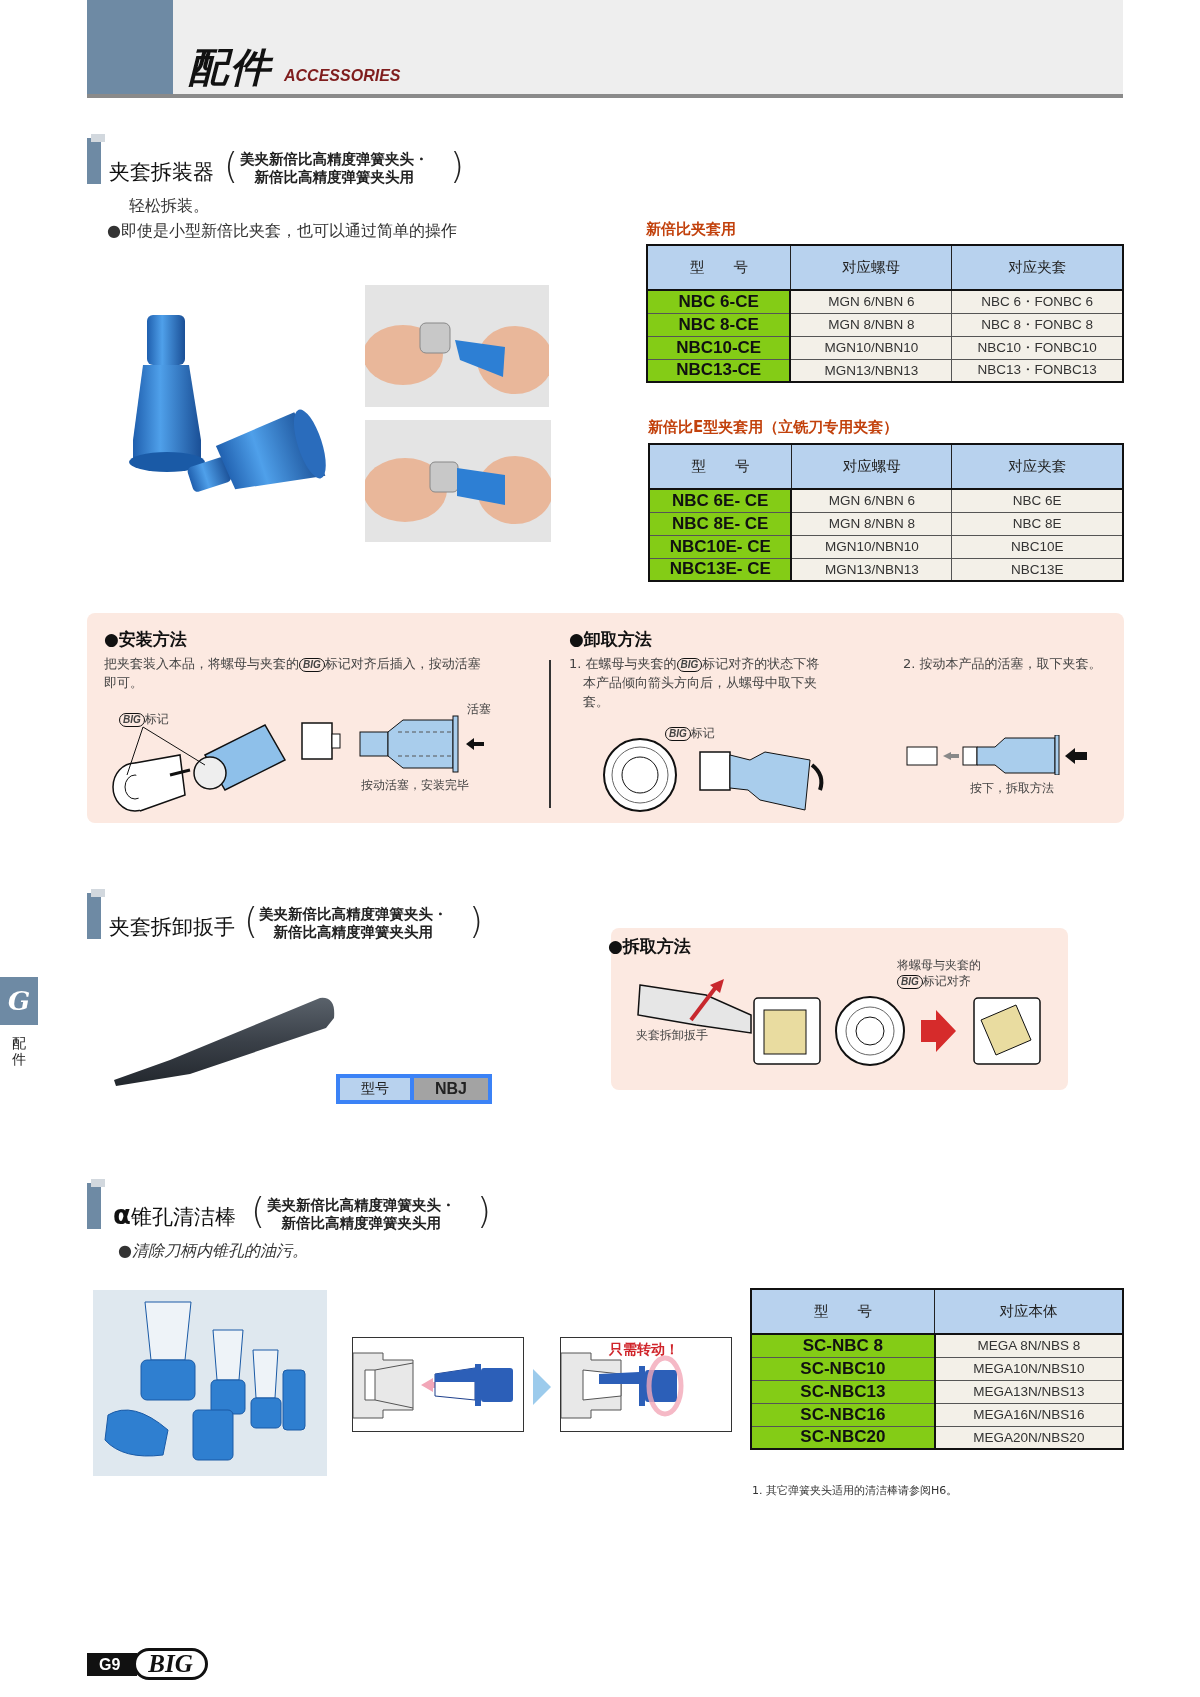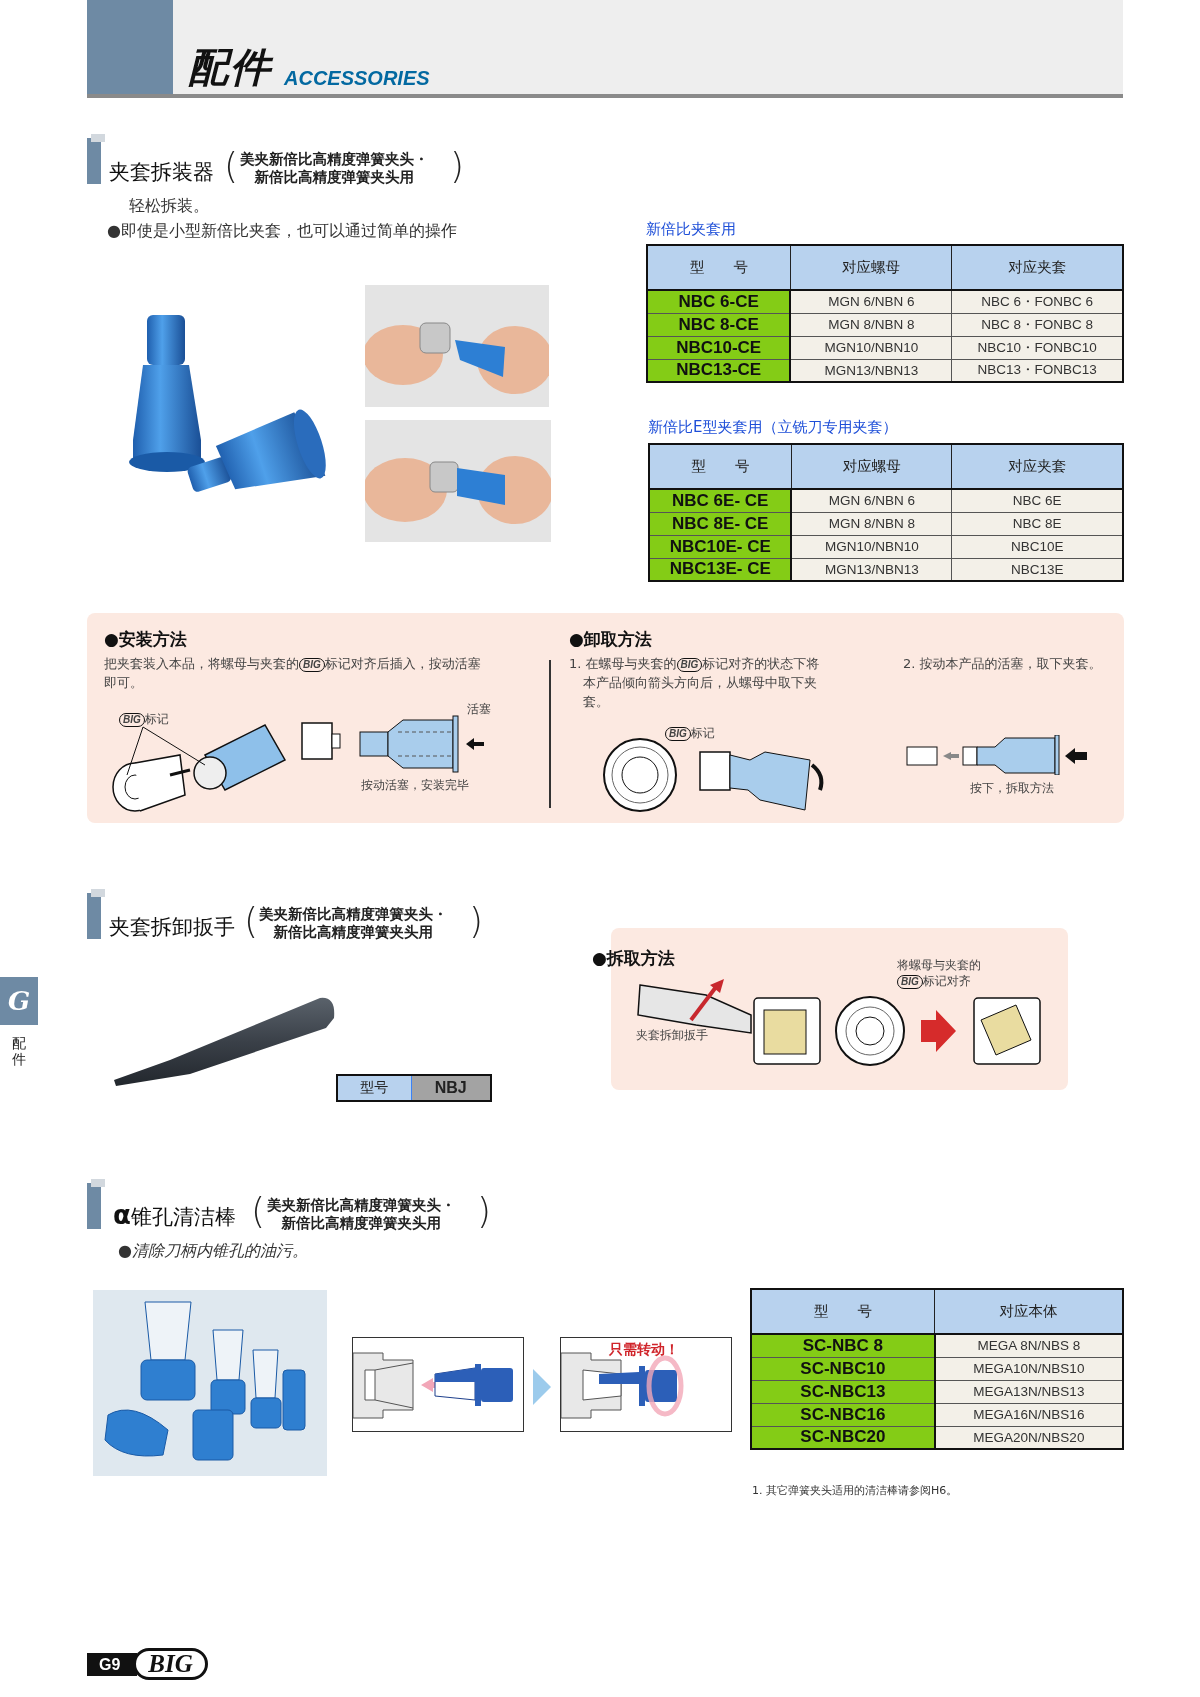--- a/index.html
+++ b/index.html
@@ -5,37 +5,37 @@
   * { box-sizing: border-box; margin: 0; padding: 0; }
   body { width: 1200px; height: 1697px; background: #ffffff; position: relative; overflow: hidden;
          font-family: "DejaVu Sans", "Liberation Sans", sans-serif; color: #222; }
   .abs { position: absolute; }
 
   
   .hdr-bg { left: 87px; top: 0; width: 1036px; height: 96px; background: #eeeeee; }
   .hdr-blue { left: 87px; top: 0; width: 86px; height: 96px; background: #6e8aa4; }
   .hdr-line { left: 87px; top: 94px; width: 1036px; height: 4px; background: #8a8a8a; }
   .hdr-title { left: 188px; top: 40px; font-size: 40px; font-weight: bold; font-style: italic; color: #111; letter-spacing: 2px; }
-  .hdr-sub { left: 284px; top: 67px; font-family: "Liberation Sans", sans-serif; font-size: 20px; font-weight: bold; font-style: italic; color: #0369a1; }
+  .hdr-sub { left: 284px; top: 67px; font-family: "Liberation Sans", sans-serif; font-size: 16px; font-weight: bold; font-style: italic; color: #7f1d1d; }
 
   
   .sec-bar { width: 14px; height: 46px; background: #6e8aa4; }
   .sec-bar::before { content: ""; position: absolute; left: 4px; top: -4px; width: 14px; height: 8px; background: #d2d8de; }
   .sec-title { font-size: 21px; color: #111; white-space: nowrap; }
   .paren { font-size: 36px; color: #222; font-weight: 300; line-height: 1; }
   .sec-sub { font-size: 14.5px; font-weight: bold; color: #222; line-height: 18px; text-align: center; white-space: nowrap; }
   .bullet-text { font-size: 16px; color: #333; line-height: 25px; }
 
   
   table.spec { border-collapse: collapse; border: 2.5px solid #111; font-family: "Liberation Sans", sans-serif; }
   table.spec th { background: #b8d2ee; font-weight: normal; font-size: 14.5px; color: #222; border: 1px solid #222; border-bottom: 2.5px solid #111; height: 45px; font-family: "DejaVu Sans", sans-serif; }
   table.spec td { border: 1px solid #555; height: 23px; text-align: center; font-size: 13.5px; color: #333; }
   table.spec td.model { background: #84cc16; font-weight: bold; font-size: 17px; color: #111; border-right: 2px solid #111; }
   table.spec td.val { background: #f3f0e8; }
-  .tbl-caption { font-size: 15px; color: #1d4ed8; }
+  .tbl-caption { font-size: 15px; color: #c2410c; font-weight: bold; }
 
   
   .panel { background: #fce9e1; border-radius: 8px; }
   .panel-h { font-size: 17px; font-weight: bold; color: #111; }
   .panel-t { font-size: 13px; color: #444; line-height: 19px; }
   .small-cap { font-size: 12px; color: #444; }
   .big-badge { display: inline-block; border: 1.5px solid #111; border-radius: 10px; font-family: "Liberation Sans", sans-serif; font-style: italic; font-weight: bold; font-size: 10px; padding: 0 3px; line-height: 12px; vertical-align: middle; }
 
   
   .photo { background: #f0f0f0; overflow: hidden; }
@@ -43,21 +43,21 @@
   
   .side-g { left: 0; top: 977px; width: 38px; height: 48px; background: #6e8aa4; color: #fff; font-family: "DejaVu Serif", serif; font-style: italic; font-weight: bold; font-size: 26px; text-align: center; line-height: 48px; }
   .side-txt { left: 11px; top: 1035px; width: 16px; font-size: 14px; color: #222; line-height: 16px; text-align: center; }
 
   
   .foot-g9 { left: 87px; top: 1653px; width: 50px; height: 23px; background: #111; color: #fff; font-family: "Liberation Sans", sans-serif; font-weight: bold; font-size: 16px; line-height: 23px; padding-left: 12px; }
   .foot-big { left: 133px; top: 1648px; height: 32px; width: 75px; border: 3px solid #111; border-radius: 16px; background: #fff; font-family: "Liberation Serif", serif; font-style: italic; font-weight: bold; font-size: 25px; text-align: center; line-height: 26px; color: #111; }
 
   
   .nbj { border-collapse: collapse; border: 2.5px solid #111; }
-  .nbj td { height: 26px; text-align: center; border: 1px solid #3b82f6; }
+  .nbj td { height: 26px; text-align: center; border: 4px solid #3b82f6; }
 </style>
 </head>
 <body>
 
 <div class="abs hdr-bg"></div>
 <div class="abs hdr-blue"></div>
 <div class="abs hdr-line"></div>
 <div class="abs hdr-title">配件</div>
 <div class="abs hdr-sub">ACCESSORIES</div>
 
@@ -289,21 +289,21 @@
 <table class="abs nbj" style="left:336px;top:1074px;width:156px;">
   <tbody>
       <tr>
     <td style="background:#b8d2ee;width:74px;font-size:14px;">型号</td>
     <td style="background:#a3a3a3;font-family:'Liberation Sans',sans-serif;font-weight:bold;font-size:16px;">NBJ</td>
   </tr>
 </tbody>
   </table>
 
 <div class="abs panel" style="left:611px;top:928px;width:457px;height:162px;"></div>
-<div class="abs panel-h" style="left:592px;top:935px;margin-top:12px;">●拆取方法</div>
+<div class="abs panel-h" style="left:608px;top:935px;">●拆取方法</div>
 <div class="abs small-cap" style="left:636px;top:1027px;">夹套拆卸扳手</div>
 <div class="abs small-cap" style="left:897px;top:957px;line-height:16px;">
   <div>将螺母与夹套的</div>
   <div><span class="big-badge">BIG</span><span>标记对齐</span></div>
 </div>
 <div class="abs" style="left:636px;top:975px;width:410px;height:95px;">
   <svg width="410" height="95" viewBox="0 0 410 95">
     <path d="M4 10 L70 20 L115 40 L115 58 L60 50 L2 40 Z" fill="#e6e6e6" stroke="#111" stroke-width="1.5"></path>
     <path d="M55 45 L80 12" stroke="#c8282e" stroke-width="4"></path>
       <path d="M74 10 L88 4 L84 18 Z" fill="#c8282e"></path>

